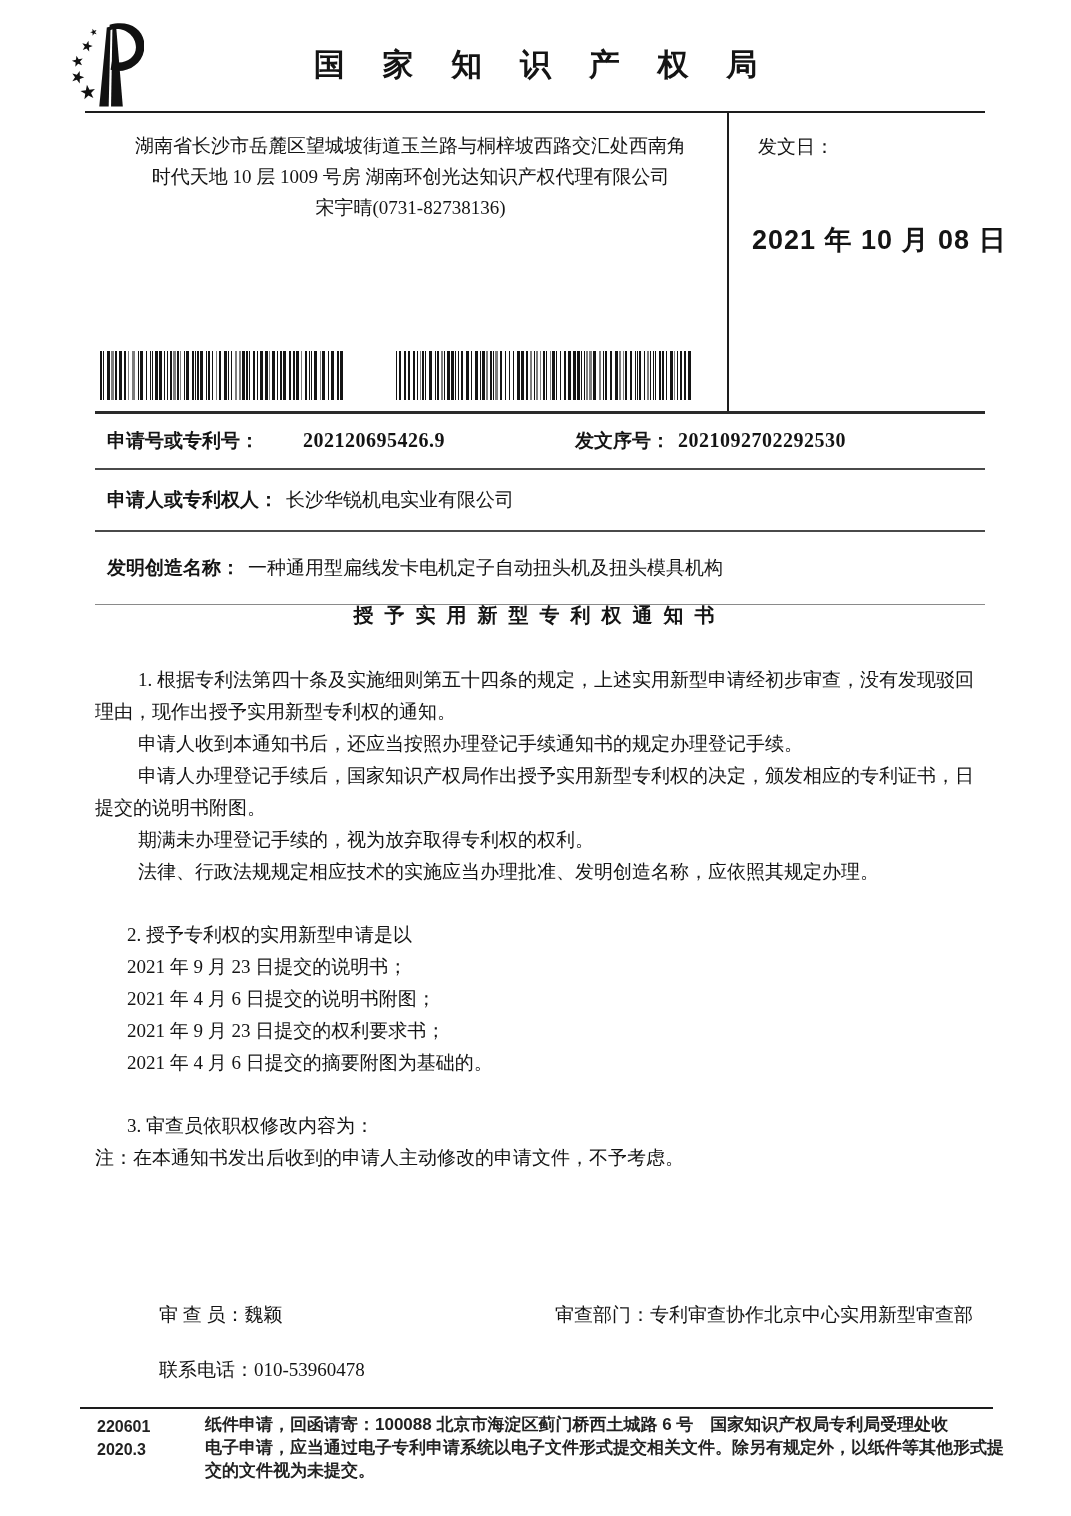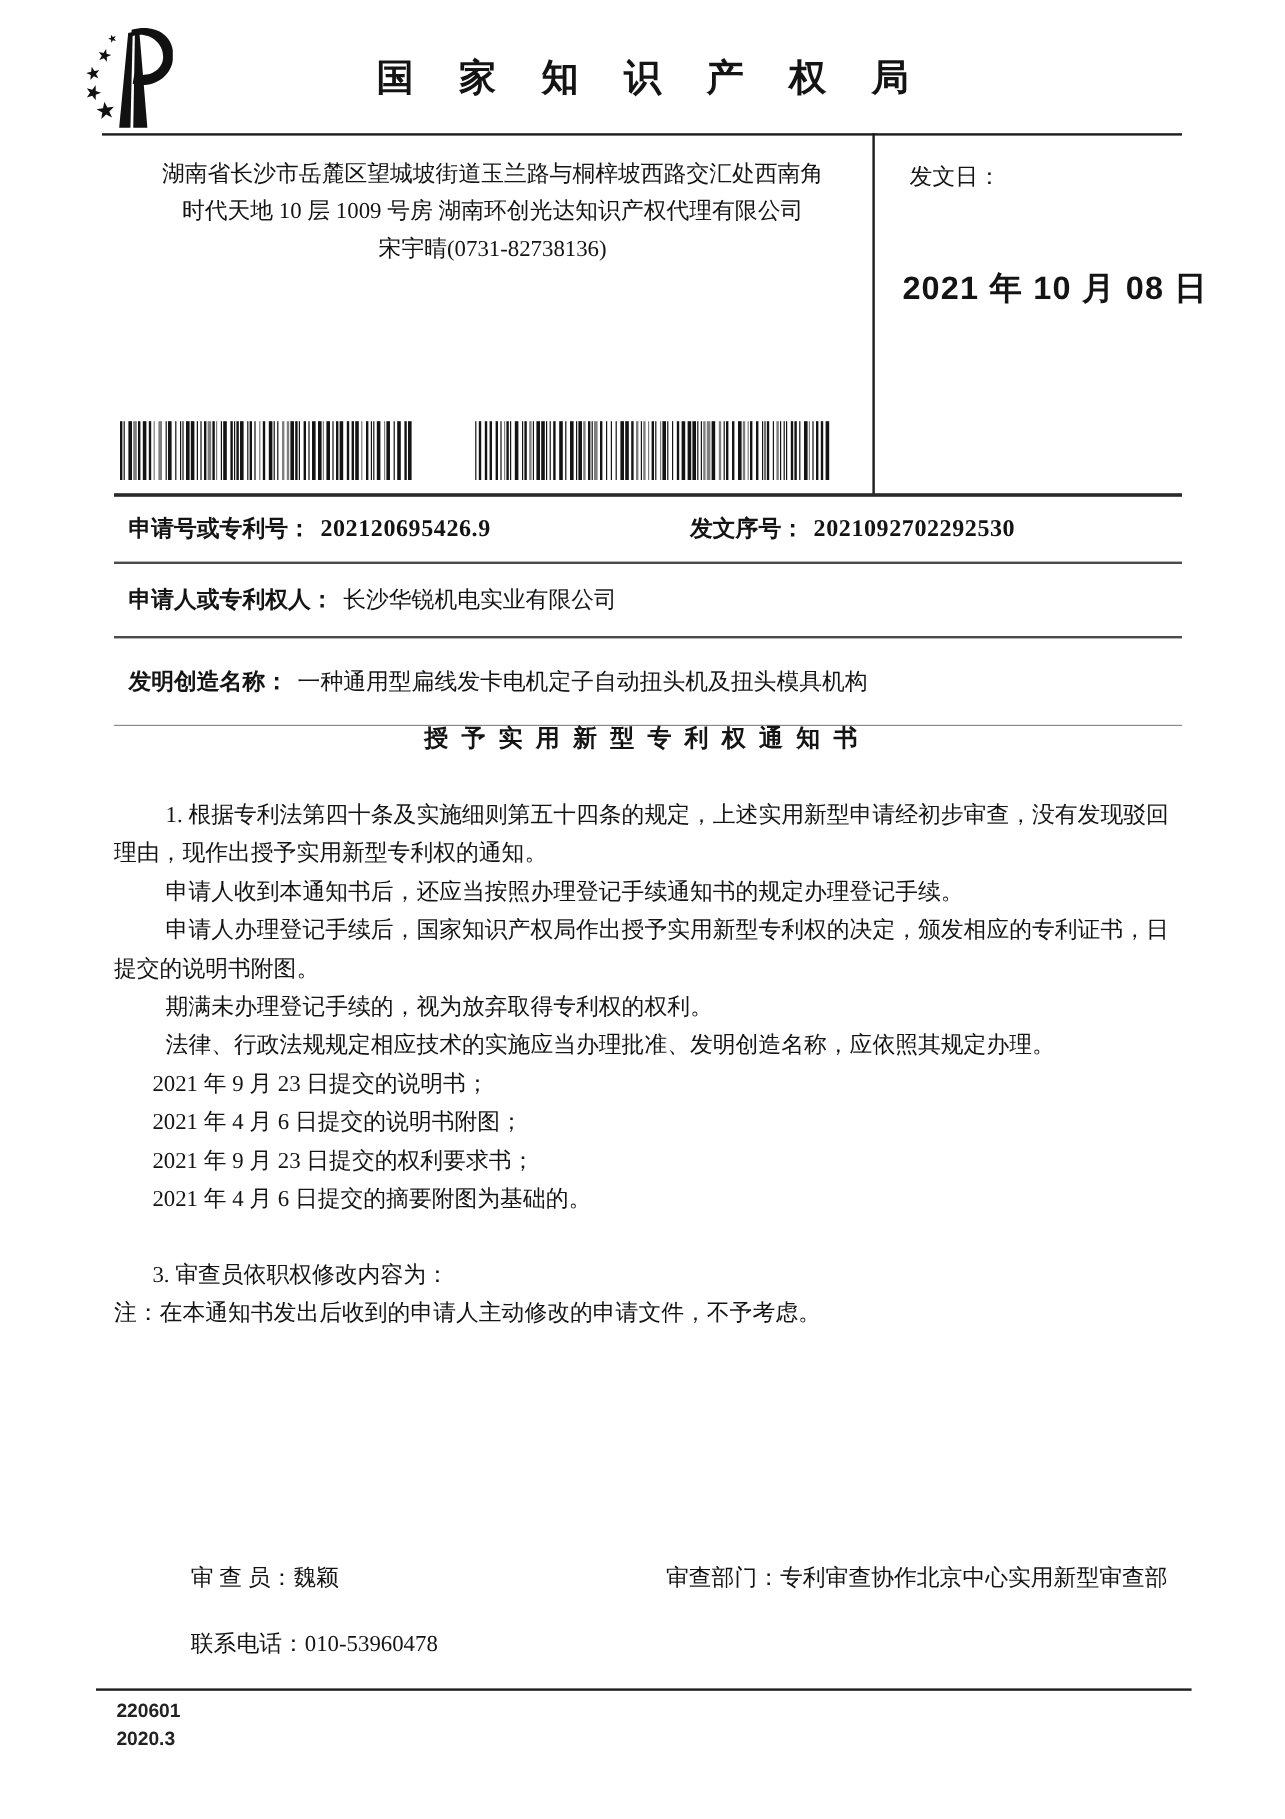--- a/index.html
+++ b/index.html
@@ -49,21 +49,21 @@
   .info-table{
     position:absolute;left:95px;top:411px;width:890px;
     border-top:3px solid #2a2a2a;
   }
   .info-row{display:flex;align-items:center;border-bottom:2px solid #4a4a4a;padding-left:12px;}
   .info-row.last{border-bottom:1px solid #8a8a8a;}
   .row-appno{height:54px;}
   .row-applicant{height:60px;}
   .row-invention{height:72px;}
   .cell{display:flex;align-items:baseline;}
-  .cell-left{width:468px;}
+  .cell-left{width:468px;gap:36px;}
   .flabel{font-size:19px;font-weight:bold;white-space:nowrap;}
   .fvalue{font-size:19px;margin-left:8px;white-space:nowrap;}
   .fvalue.num{font-weight:bold;font-size:20px;letter-spacing:0.5px;}
 
   
   .notice-title{
     position:absolute;left:0;right:0;top:602px;
     text-align:center;font-size:20px;font-weight:bold;letter-spacing:3px;
   }
   .notice-body{position:absolute;left:95px;top:664px;width:884px;font-size:19px;line-height:32px;}
@@ -305,20 +305,21 @@
   </div>
 
   <div class="notice-title">授 予 实 用 新 型 专 利 权 通 知 书</div>
 
   <div class="notice-body">
     <p class="ind2">1. 根据专利法第四十条及实施细则第五十四条的规定，上述实用新型申请经初步审查，没有发现驳回理由，现作出授予实用新型专利权的通知。</p>
     <p class="ind2">申请人收到本通知书后，还应当按照办理登记手续通知书的规定办理登记手续。</p>
     <p class="ind2">申请人办理登记手续后，国家知识产权局作出授予实用新型专利权的决定，颁发相应的专利证书，日提交的说明书附图。</p>
     <p class="ind2">期满未办理登记手续的，视为放弃取得专利权的权利。</p>
     <p class="ind2">法律、行政法规规定相应技术的实施应当办理批准、发明创造名称，应依照其规定办理。</p>
+    <p class="ind1 gap-before">2. 授予专利权的实用新型申请是以</p>
     <p class="ind1">2021 年 9 月 23 日提交的说明书；</p>
     <p class="ind1">2021 年 4 月 6 日提交的说明书附图；</p>
     <p class="ind1">2021 年 9 月 23 日提交的权利要求书；</p>
     <p class="ind1">2021 年 4 月 6 日提交的摘要附图为基础的。</p>
     <p class="ind1 gap-before">3. 审查员依职权修改内容为：</p>
     <p class="ind0">注：在本通知书发出后收到的申请人主动修改的申请文件，不予考虑。</p>
   </div>
 
   <div class="examiner-name">
     <span>审 查 员：</span><span>魏颖</span>
@@ -328,14 +329,18 @@
   </div>
   <div class="phone-row">
     <span>联系电话：</span><span>010-53960478</span>
   </div>
 
   <div class="footer-rule"></div>
   <div class="footer-codes">
     <div>220601</div>
     <div>2020.3</div>
   </div>
+  <div class="footer-notes">
+    <p>纸件申请，回函请寄：100088  北京市海淀区蓟门桥西土城路 6 号　国家知识产权局专利局受理处收</p>
+    <p>电子申请，应当通过电子专利申请系统以电子文件形式提交相关文件。除另有规定外，以纸件等其他形式提交的文件视为未提交。</p>
+  </div>
 
 </div>
 
 </body></html>

